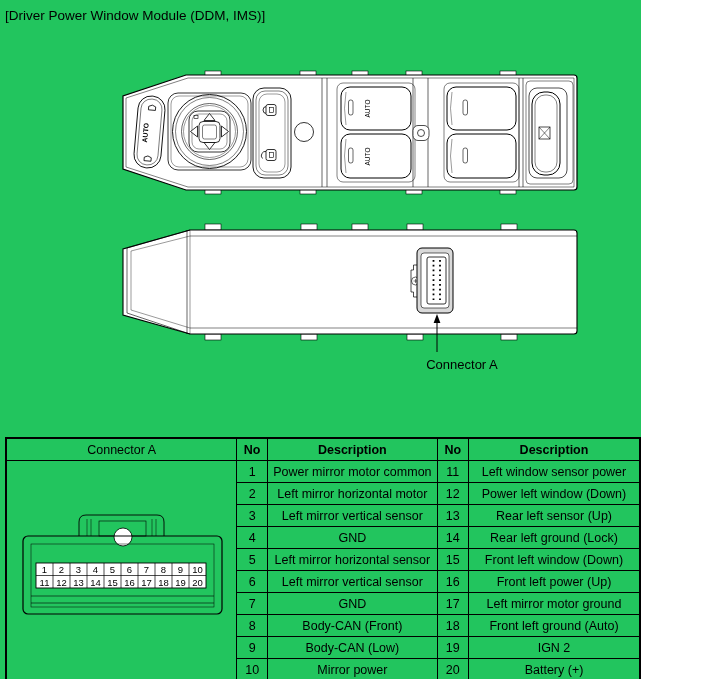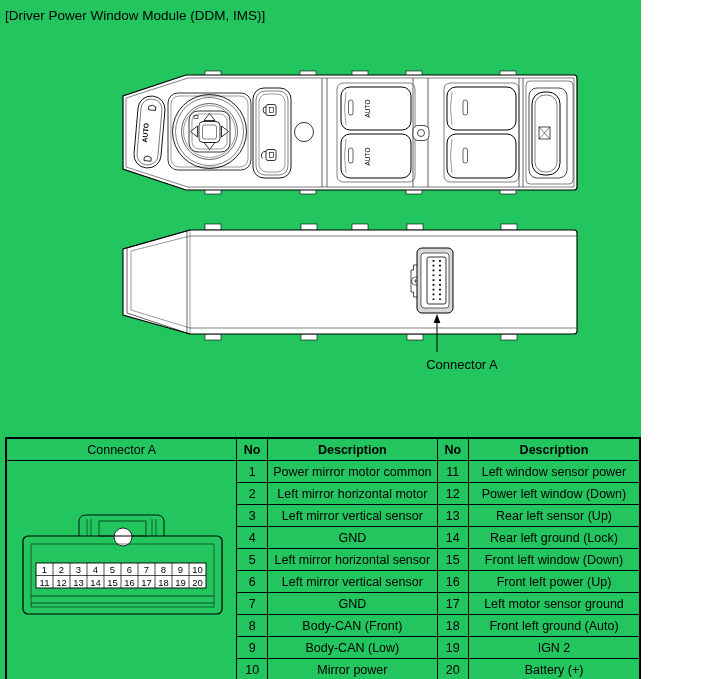--- a/index.html
+++ b/index.html
@@ -293,21 +293,21 @@
       <tr>
         <td>6</td>
         <td>Left mirror vertical sensor</td>
         <td>16</td>
         <td>Front left power (Up)</td>
       </tr>
       <tr>
         <td>7</td>
         <td>GND</td>
         <td>17</td>
-        <td>Left motor sensor ground</td>
+        <td>Left mirror motor ground</td>
       </tr>
       <tr>
         <td>8</td>
         <td>Body-CAN (Front)</td>
         <td>18</td>
         <td>Front left ground (Auto)</td>
       </tr>
       <tr>
         <td>9</td>
         <td>Body-CAN (Low)</td>

